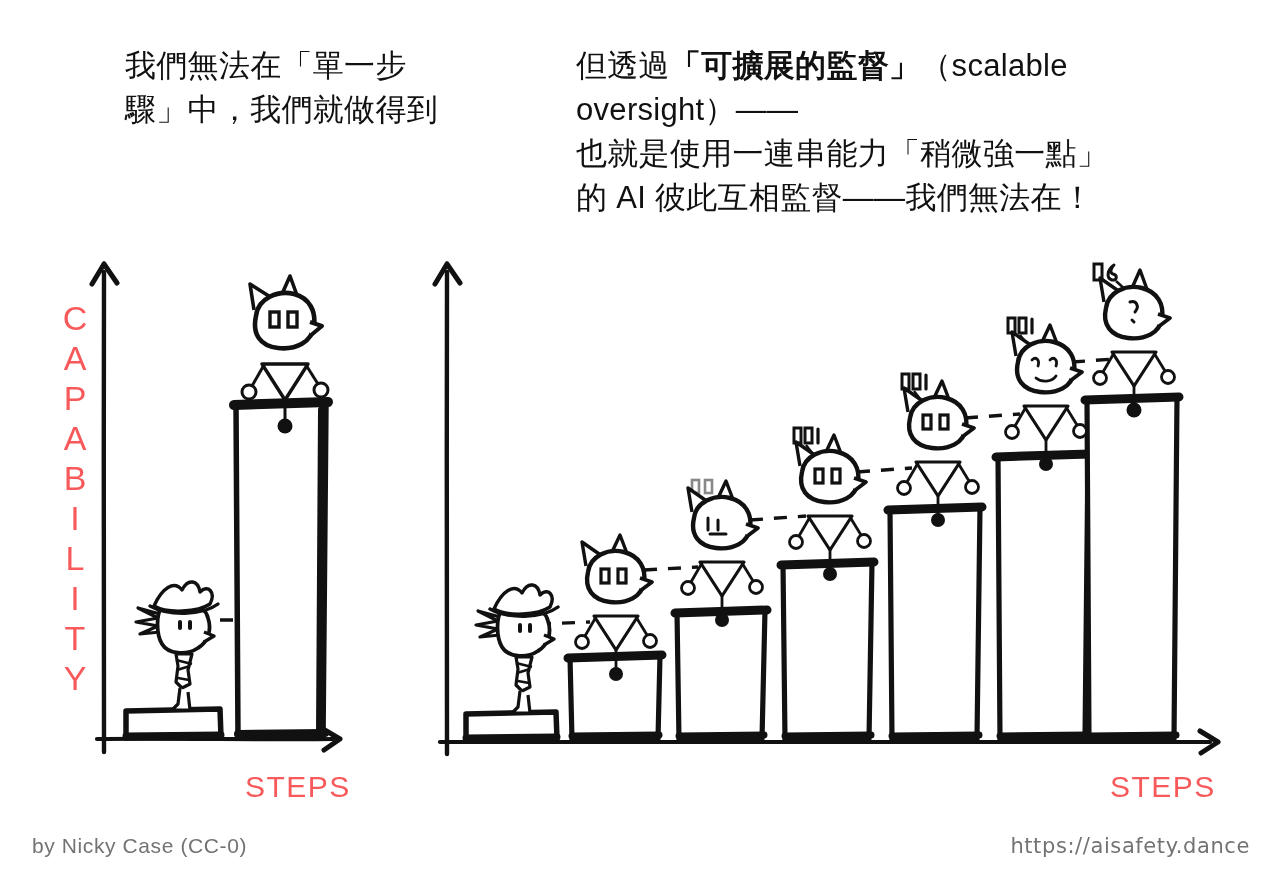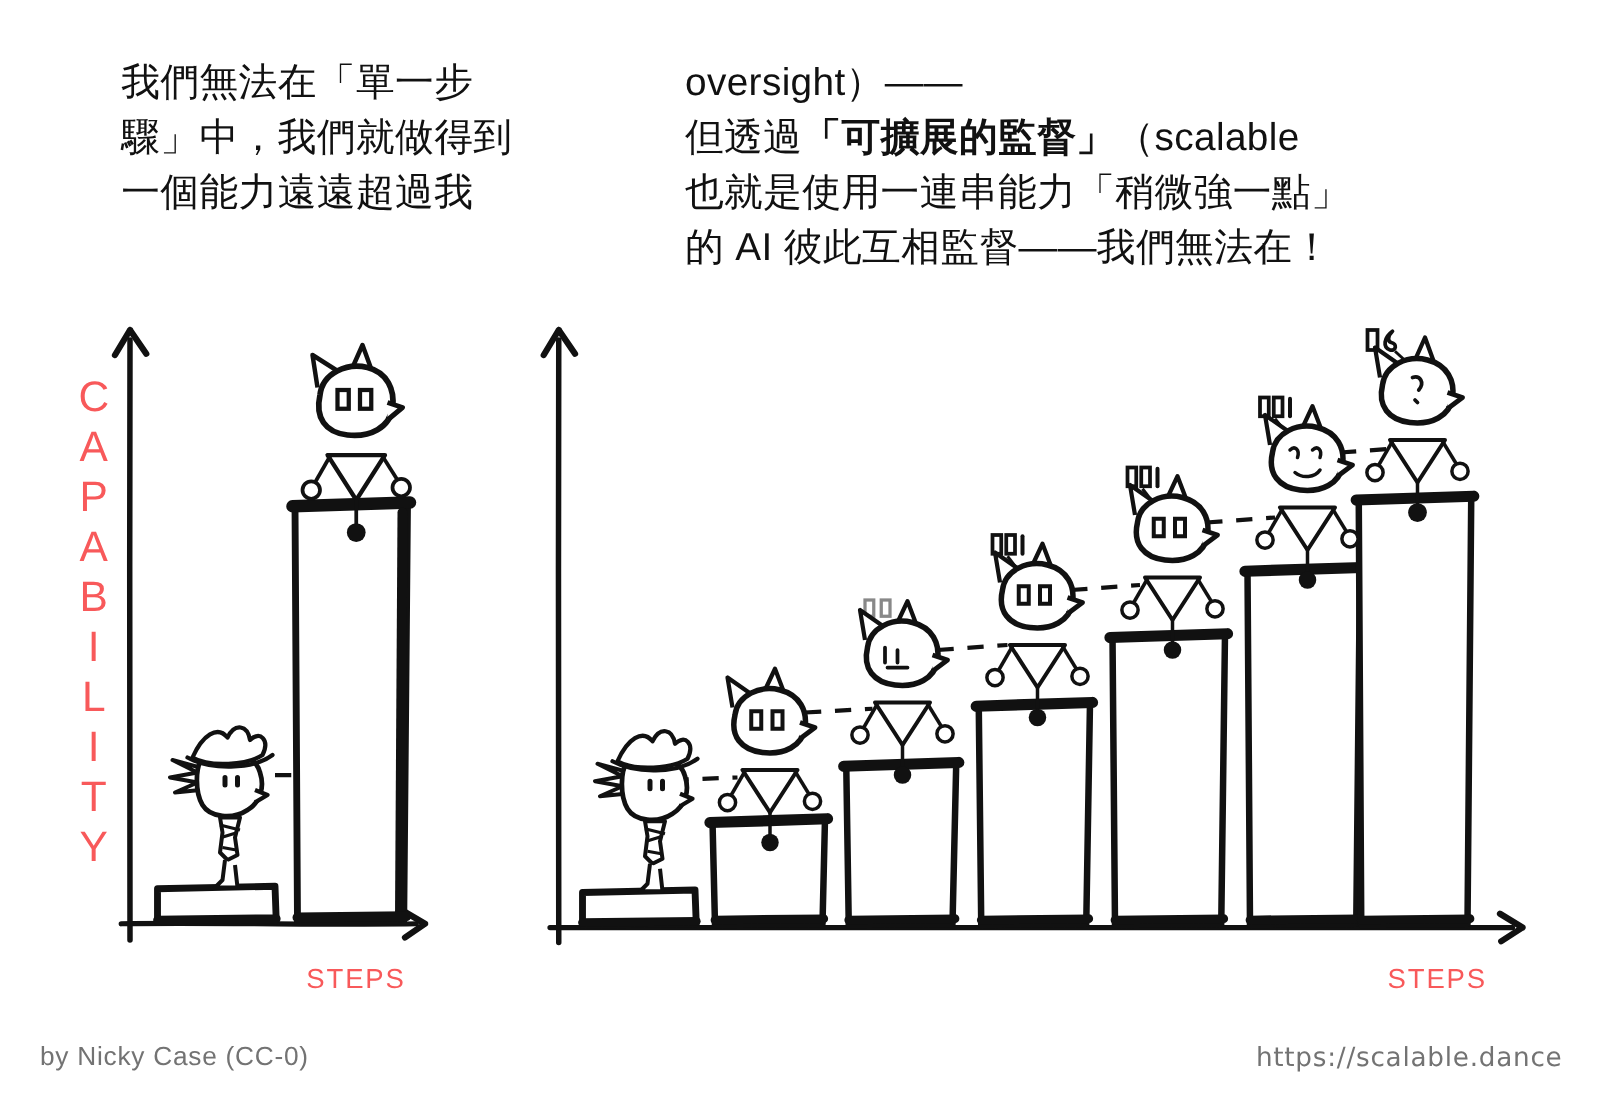--- a/index.html
+++ b/index.html
@@ -7,55 +7,54 @@
     width:1280px;height:880px;background:#ffffff;
     font-family:"Liberation Sans","DejaVu Sans",sans-serif;
     position:relative;overflow:hidden;
   }
   .stage{position:absolute;left:0;top:0;width:1280px;height:880px;}
 
   
   .caption{position:absolute;color:#111;font-size:31px;line-height:44px;letter-spacing:.3px;}
   #caption-left{left:97px;top:44px;width:350px;}
   #caption-right{left:548px;top:44px;width:690px;}
-  .caption .ln{display:block;white-space:nowrap;}
+  .caption .ln{display:block;white-space:nowrap;margin-left:28px;}
   .caption b{font-weight:bold;}
 
   
   .footer{position:absolute;bottom:22px;color:#737373;font-size:21px;letter-spacing:.6px;}
   #footer-credit{left:32px;}
   #footer-url{right:30px;font-family:"DejaVu Sans",sans-serif;}
 
   
   .chart{position:absolute;}
   .axis-label{
     position:absolute;color:#f8595a;font-weight:normal;
     font-family:"Liberation Sans",sans-serif;
   }
   .ylabel{
     font-size:34px;line-height:40px;text-align:center;width:36px;letter-spacing:0;
   }
   .ylabel span{display:block;}
-  .xlabel{font-size:22px;letter-spacing:1.5px;}
+  .xlabel{font-size:30px;letter-spacing:1.5px;}
   svg{display:block;overflow:visible;}
 </style>
 </head>
 <body>
 
 <div class="stage">
 
   <div class="caption" id="caption-left">
     <span class="ln">我們無法在「單一步</span>
     <span class="ln">驟」中，我們就做得到</span>
-    <span class="ln">一個能力遠遠超過我</span>
   </div>
 
   <div class="caption" id="caption-right">
+    <span class="ln"><span>但透過</span><b>「可擴展的監督」</b><span>（scalable</span></span>
     <span class="ln">oversight）——</span>
-    <span class="ln"><span>但透過</span><b>「可擴展的監督」</b><span>（scalable</span></span>
     <span class="ln"> 也就是使用一連串能力「稍微強一點」</span>
     <span class="ln">的 AI 彼此互相監督——我們無法在！</span>
   </div>
 
   <div class="chart" id="chart-left" style="left:0px;top:250px;width:400px;height:560px;">
 
     <div class="axis-label ylabel" style="left:57px;top:48px;">
       <span>C</span>
       <span>A</span>
       <span>P</span>
@@ -337,15 +336,15 @@
         <circle cx="12" cy="116" r="6.5" fill="#fff" stroke="#111" stroke-width="2.8"></circle>
         <path d="M66,91 L77,109" stroke="#111" stroke-width="2.8" fill="none"></path>
         <circle cx="80" cy="115" r="6.5" fill="#fff" stroke="#111" stroke-width="2.8"></circle>
         <path d="M46,124 L46,142" stroke="#111" stroke-width="2.8" fill="none"></path>
         <circle cx="46" cy="148" r="7.5" fill="#111"></circle>
       </g>
     </svg>
   </div>
 
   <div class="footer" id="footer-credit">by Nicky Case (CC-0)</div>
-  <div class="footer" id="footer-url">https://scalable.dance</div>
+  <div class="footer" id="footer-url">https://aisafety.dance</div>
 
 </div>
 
 </body></html>

